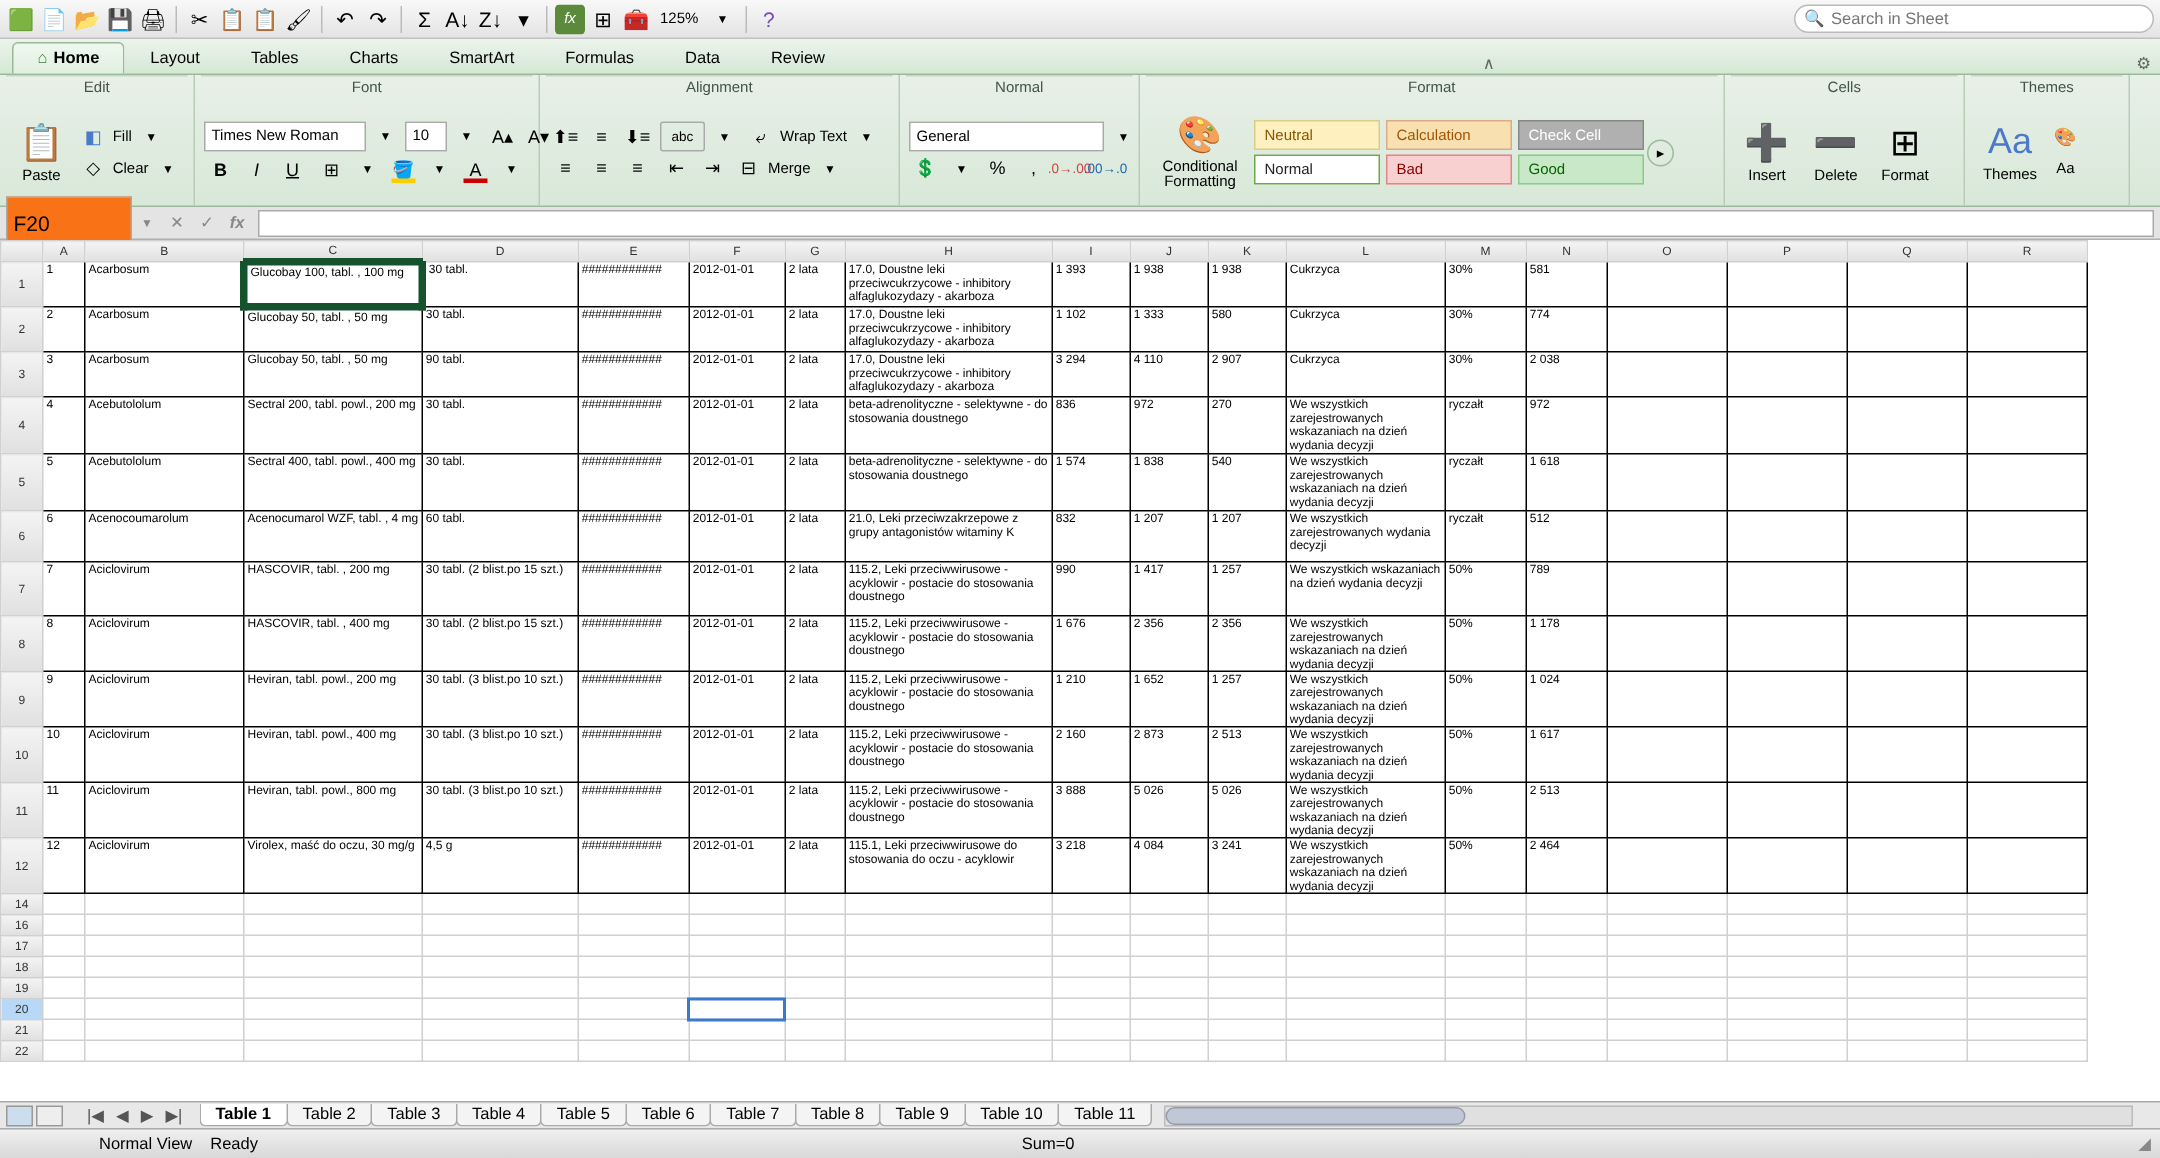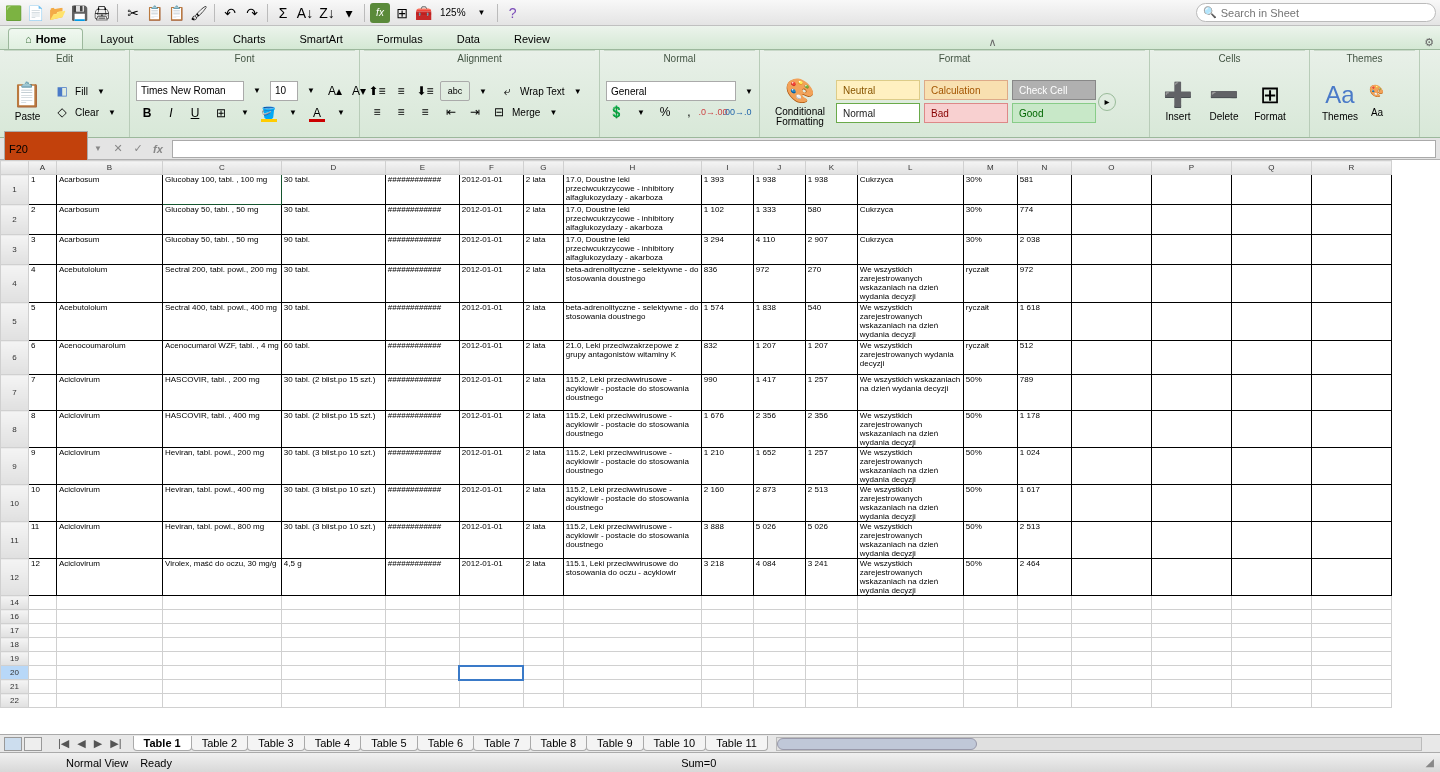--- a/index.html
+++ b/index.html
@@ -35,21 +35,21 @@
 .fmt-cell{width:84px;height:20px;background:#fff;border:1px solid;padding:1px 6px;font-size:10px;display:flex;align-items:center;cursor:pointer;}
 .fmt-normal{border-color:#6aaa4a;color:#222;}
 .fmt-bad{background:#f8d0d0;border-color:#d88;color:#800;}
 .fmt-good{background:#c8e8c8;border-color:#8c8;color:#060;}
 .fmt-neutral{background:#fff0c0;border-color:#dc8;color:#885500;}
 .fmt-calc{background:#f8e0b0;border-color:#da8;color:#a35500;}
 .fmt-check{background:#b0b0b0;border-color:#888;color:#fff;}
 
 
 .fbar{height:22px;background:#e4e4e4;border-bottom:1px solid #b0b0b0;display:flex;align-items:center;padding:0 4px;gap:0;}
-.namebox{width:84px;height:18px;border:1px solid #aaa;background:#c2410c;font-size:11px;padding:17px 4px;}
+.namebox{width:84px;height:18px;border:1px solid #aaa;background:#f97316;font-size:14px;padding:17px 4px;}
 .fbar .fbtn{width:20px;height:18px;display:flex;align-items:center;justify-content:center;color:#888;cursor:pointer;font-size:11px;}
 .fbar .fx{font-style:italic;font-weight:bold;}
 .fbar .finput{flex:1;height:18px;border:1px solid #aaa;background:#fff;margin-left:4px;}
 
 
 .grid-wrap{flex:1;position:relative;background:#fff;overflow:hidden;}
 table.grid{border-collapse:collapse;table-layout:fixed;position:absolute;top:0;left:0;}
 table.grid th,table.grid td{border:1px solid #d0d0d0;height:14px;font-size:8px;padding:0 2px;overflow:hidden;}
 table.grid th{background:linear-gradient(#f4f4f4,#e0e0e0);text-align:center;font-weight:normal;color:#333;position:sticky;}
 th.corner{width:28px;}
@@ -308,21 +308,21 @@
           <th class="ch" style="width:54px">N</th>
           <th class="ch" style="width:80px">O</th>
           <th class="ch" style="width:80px">P</th>
           <th class="ch" style="width:80px">Q</th>
           <th class="ch" style="width:80px">R</th>
         </tr>
         <tr style="height:30px">
           <th class="rh">1</th>
           <td class="d" style="border:1px solid #000;">1</td>
           <td class="d" style="border:1px solid #000;">Acarbosum</td>
-          <td class="d" style="border:1px solid #14532d;margin-top:31px;">Glucobay 100, tabl. , 100 mg</td>
+          <td class="d" style="border:5px solid #14532d;margin-top:31px;">Glucobay 100, tabl. , 100 mg</td>
           <td class="d" style="border:1px solid #000;">30 tabl.</td>
           <td class="d" style="border:1px solid #000;">############</td>
           <td class="d" style="border:1px solid #000;">2012-01-01</td>
           <td class="d" style="border:1px solid #000;">2 lata</td>
           <td class="d" style="border:1px solid #000;white-space:normal;">17.0, Doustne leki przeciwcukrzycowe - inhibitory alfaglukozydazy - akarboza</td>
           <td class="d" style="border:1px solid #000;">1 393</td>
           <td class="d" style="border:1px solid #000;">1 938</td>
           <td class="d" style="border:1px solid #000;">1 938</td>
           <td class="d" style="border:1px solid #000;white-space:normal;">Cukrzyca</td>
           <td class="d" style="border:1px solid #000;">30%</td>

